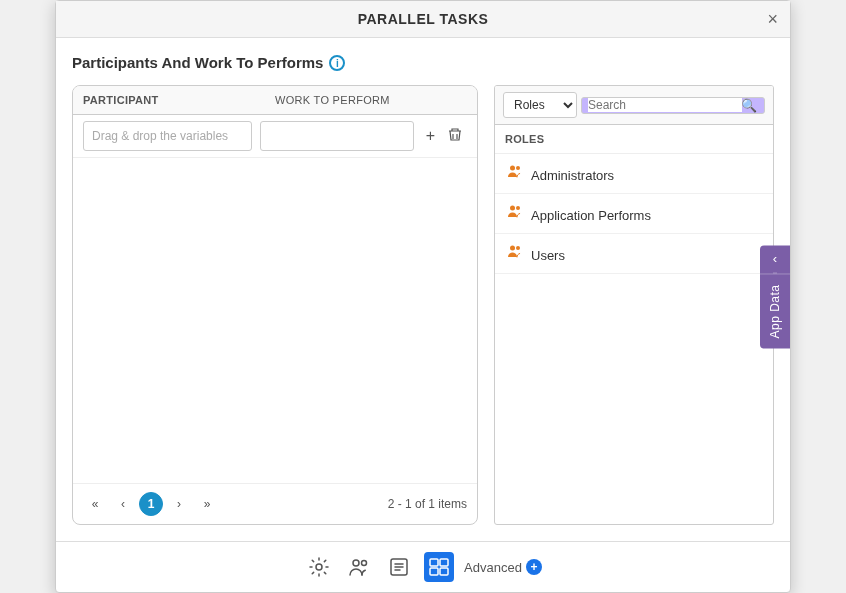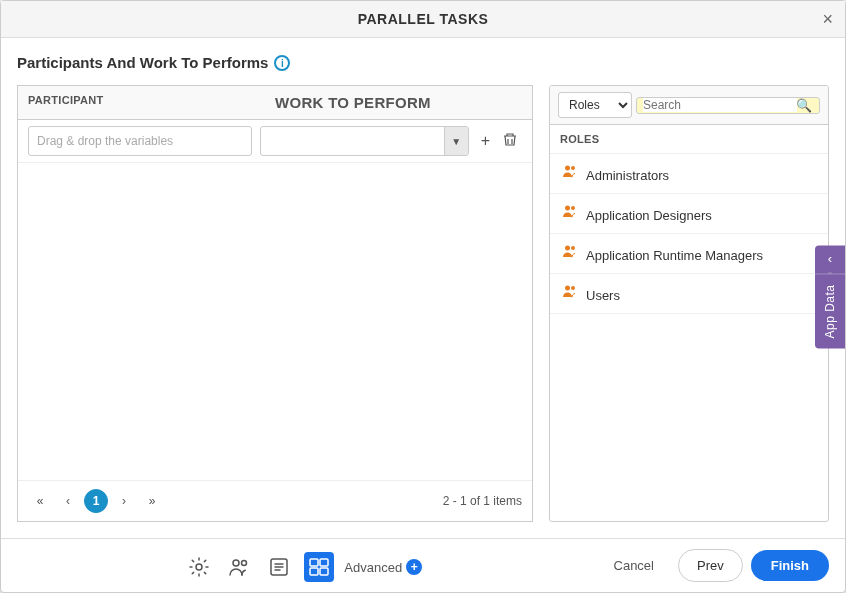--- a/index.html
+++ b/index.html
@@ -6,21 +6,21 @@
     body {
       font-family: Arial, sans-serif;
       font-size: 13px;
       background: #f0f0f0;
       display: flex;
       align-items: center;
       justify-content: center;
       min-height: 100vh;
     }
     .modal {
-      width: 846px;
+      width: 736px;
       height: 593px;
       background: #fff;
       border: 1px solid #ccc;
       border-radius: 4px;
       display: flex;
       flex-direction: column;
       position: relative;
       box-shadow: 0 4px 16px rgba(0,0,0,0.2);
     }
     .modal-header {
@@ -81,43 +81,43 @@
     }
     .content-area {
       display: flex;
       gap: 16px;
       flex: 1;
       overflow: hidden;
     }
     .left-panel {
       flex: 1;
       border: 1px solid #ccc;
-      border-radius: 0;
+      border-radius: 8px;
       display: flex;
       flex-direction: column;
       overflow: hidden;
     }
     .table-header {
       display: flex;
       border-bottom: 1px solid #ccc;
       background: #f9f9f9;
       padding: 8px 10px;
     }
     .col-participant {
       flex: 1;
       font-size: 11px;
       font-weight: bold;
       color: #555;
       text-transform: uppercase;
       letter-spacing: 0.3px;
     }
     .col-work {
       flex: 1;
-      font-size: 15px;
-      font-weight: bold;
+      font-size: 11px;
+      font-weight: normal;
       color: #555;
       text-transform: uppercase;
       letter-spacing: 0.3px;
     }
     .table-body {
       flex: 1;
       overflow-y: auto;
     }
     .table-row {
       display: flex;
@@ -303,23 +303,23 @@
       font-size: 12px;
       letter-spacing: 0.5px;
     }
     .chevron-left {
       padding: 6px 4px;
       border-bottom: 1px solid rgba(255,255,255,0.3);
       font-size: 12px;
     }
     .modal-footer {
       border-top: 1px solid #ddd;
-      padding: 10px 16px;
-      display: flex;
-      align-items: flex-end;
+      padding: 10px 24px;
+      display: flex;
+      align-items: flex-start;
       gap: 8px;
     }
     .footer-icons {
       display: flex;
       align-items: center;
       gap: 10px;
       flex: 1;
       justify-content: center;
     }
     .footer-icon-btn {
@@ -392,21 +392,21 @@
       cursor: pointer;
       color: #fff;
       font-weight: bold;
     }
     .search-wrapper {
       flex: 1;
       display: flex;
       align-items: center;
       border: 1px solid #ccc;
       border-radius: 3px;
-      background: #fef9c3;
+      background: #c4b5fd;
       padding: 0 6px;
     }
   </style>
 </head>
 <body>
 
 <div class="modal">
 
   <div class="modal-header">
     <span class="modal-title">PARALLEL TASKS</span>
@@ -483,32 +483,21 @@
             </div>
             <div class="role-item">
               <span class="role-icon">
       <svg width="16" height="16" viewBox="0 0 16 16" fill="none">
         <circle cx="5.5" cy="4" r="2.5" fill="#e67e22"></circle>
         <path d="M1 13c0-2.485 2.015-4.5 4.5-4.5S10 10.515 10 13" fill="#e67e22"></path>
         <circle cx="11" cy="4" r="2" fill="#e67e22"></circle>
         <path d="M10 13c0-1.657 1.119-3.066 2.673-3.479" stroke="#e67e22" stroke-width="1" stroke-linecap="round"></path>
       </svg>
     </span>
-    <span class="role-name">Application Designers</span>
-            </div>
-            <div class="role-item">
-              <span class="role-icon">
-      <svg width="16" height="16" viewBox="0 0 16 16" fill="none">
-        <circle cx="5.5" cy="4" r="2.5" fill="#e67e22"></circle>
-        <path d="M1 13c0-2.485 2.015-4.5 4.5-4.5S10 10.515 10 13" fill="#e67e22"></path>
-        <circle cx="11" cy="4" r="2" fill="#e67e22"></circle>
-        <path d="M10 13c0-1.657 1.119-3.066 2.673-3.479" stroke="#e67e22" stroke-width="1" stroke-linecap="round"></path>
-      </svg>
-    </span>
-    <span class="role-name">Application Runtime Managers</span>
+    <span class="role-name">Application Performs</span>
             </div>
             <div class="role-item">
               <span class="role-icon">
       <svg width="16" height="16" viewBox="0 0 16 16" fill="none">
         <circle cx="5.5" cy="4" r="2.5" fill="#e67e22"></circle>
         <path d="M1 13c0-2.485 2.015-4.5 4.5-4.5S10 10.515 10 13" fill="#e67e22"></path>
         <circle cx="11" cy="4" r="2" fill="#e67e22"></circle>
         <path d="M10 13c0-1.657 1.119-3.066 2.673-3.479" stroke="#e67e22" stroke-width="1" stroke-linecap="round"></path>
       </svg>
     </span>
@@ -553,19 +542,14 @@
           <rect x="12" y="3" width="8" height="7" rx="1" stroke="#fff" stroke-width="1.5"></rect>
           <rect x="2" y="12" width="8" height="7" rx="1" stroke="#fff" stroke-width="1.5"></rect>
           <rect x="12" y="12" width="8" height="7" rx="1" stroke="#fff" stroke-width="1.5"></rect>
         </svg>
       </button>
       <button class="advanced-btn">
         <span>Advanced</span>
         <span class="advanced-plus">+</span>
       </button>
     </div>
-    <div class="footer-right">
-      <button class="cancel-btn">Cancel</button>
-      <button class="prev-btn">Prev</button>
-      <button class="finish-btn">Finish</button>
-    </div>
   </div>
 </div>
 
 </body></html>

